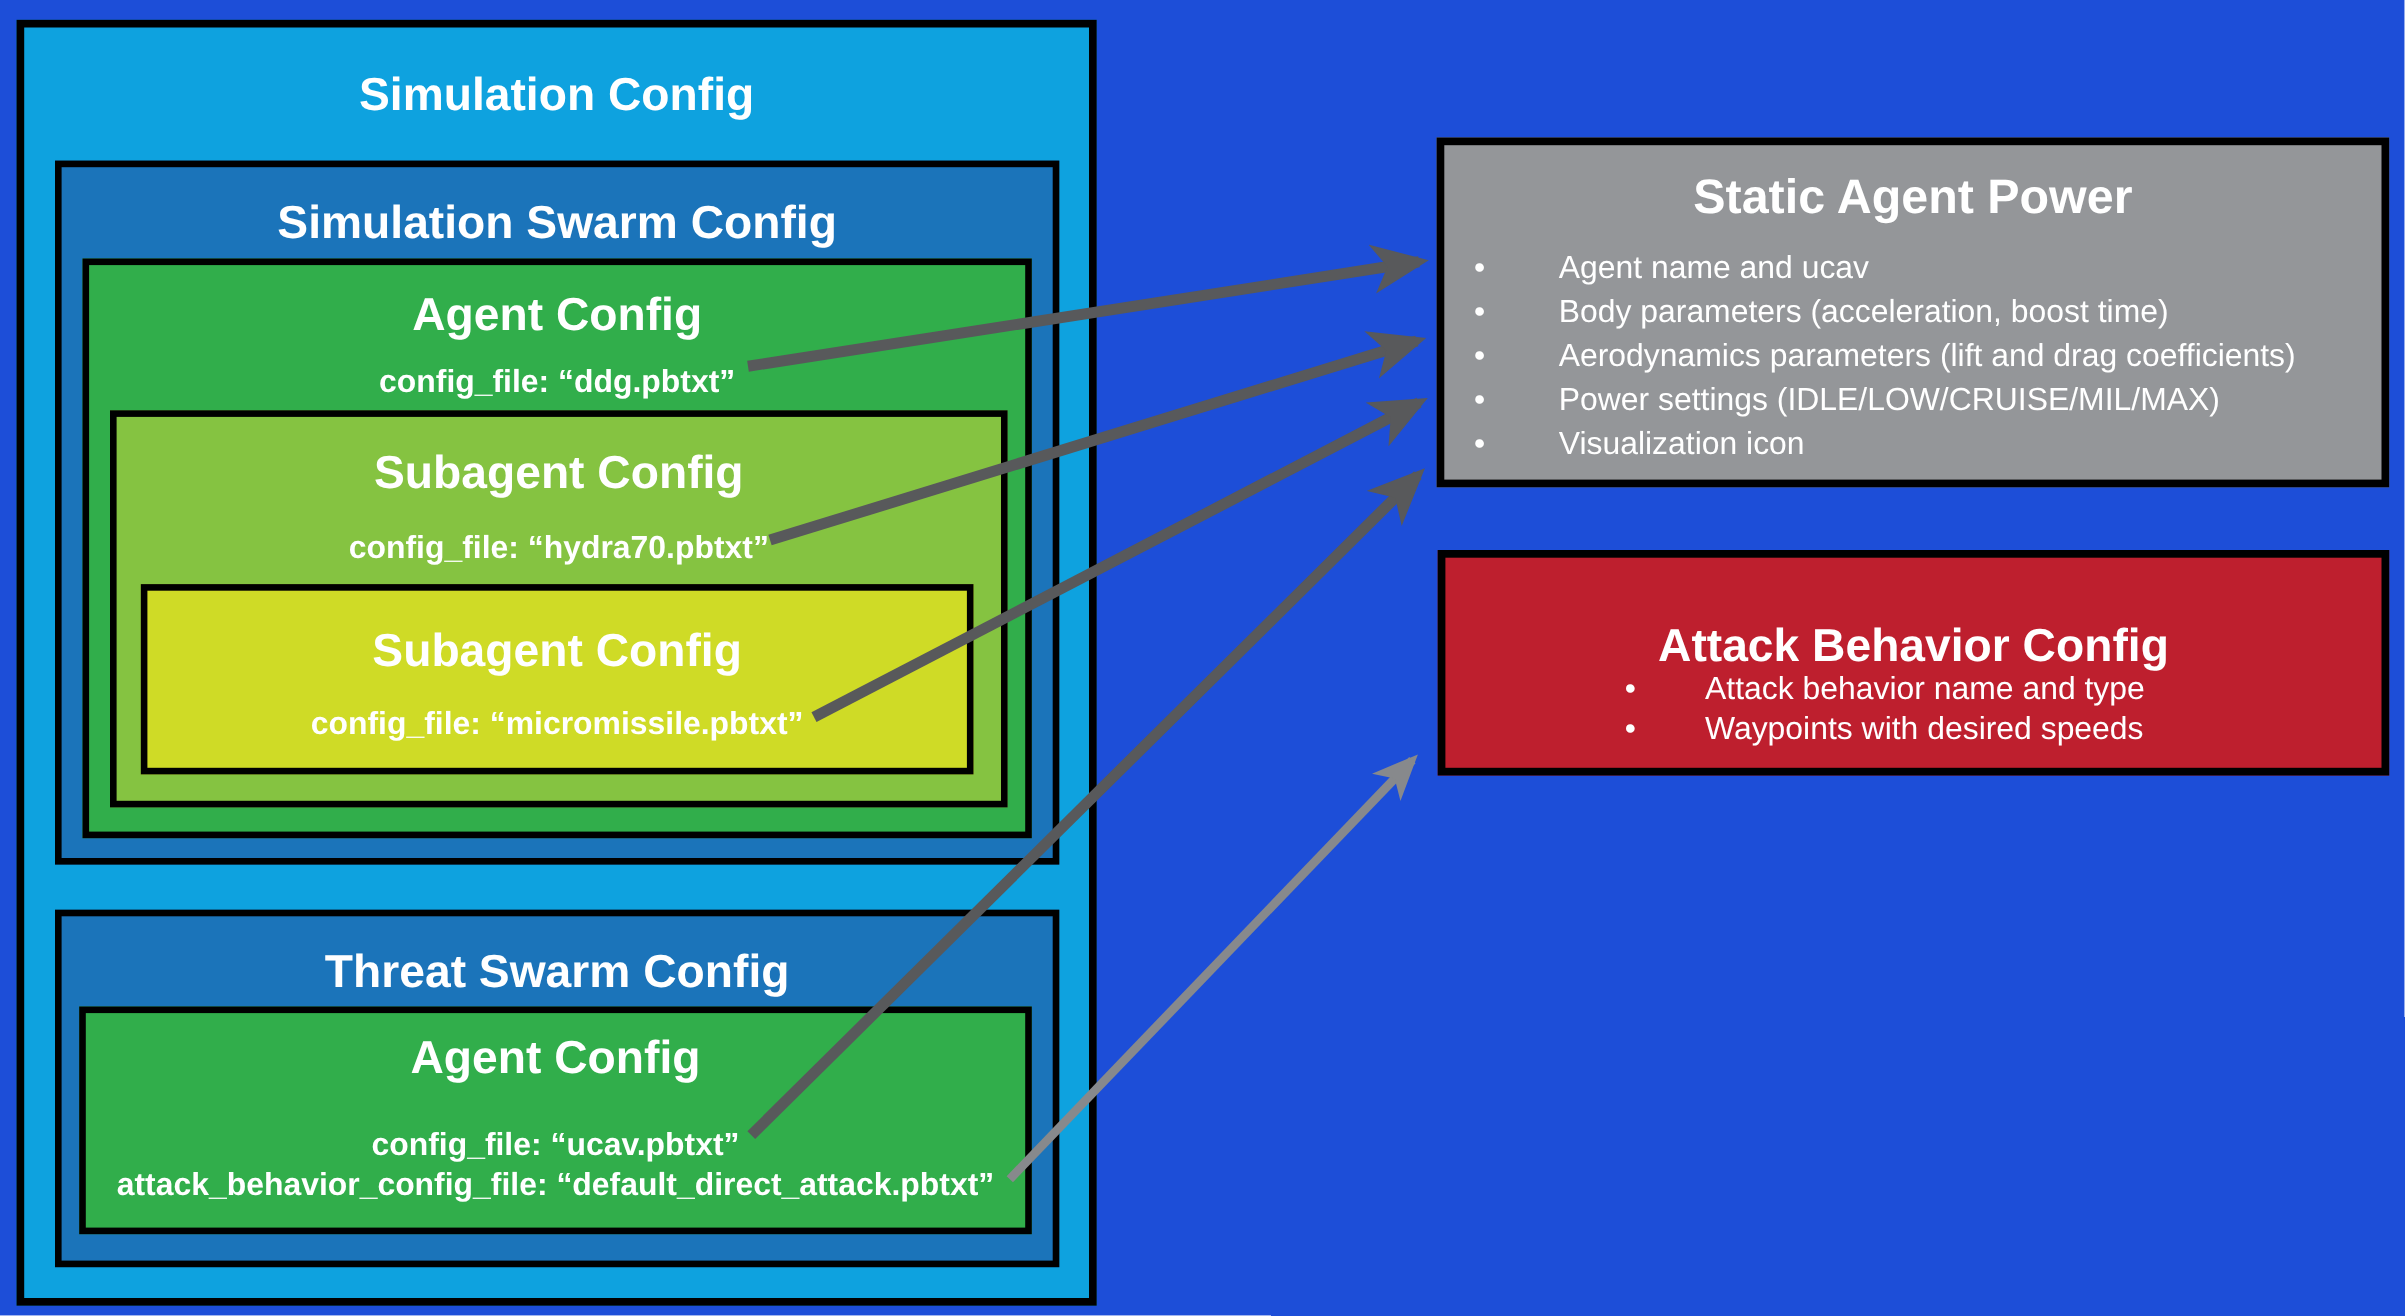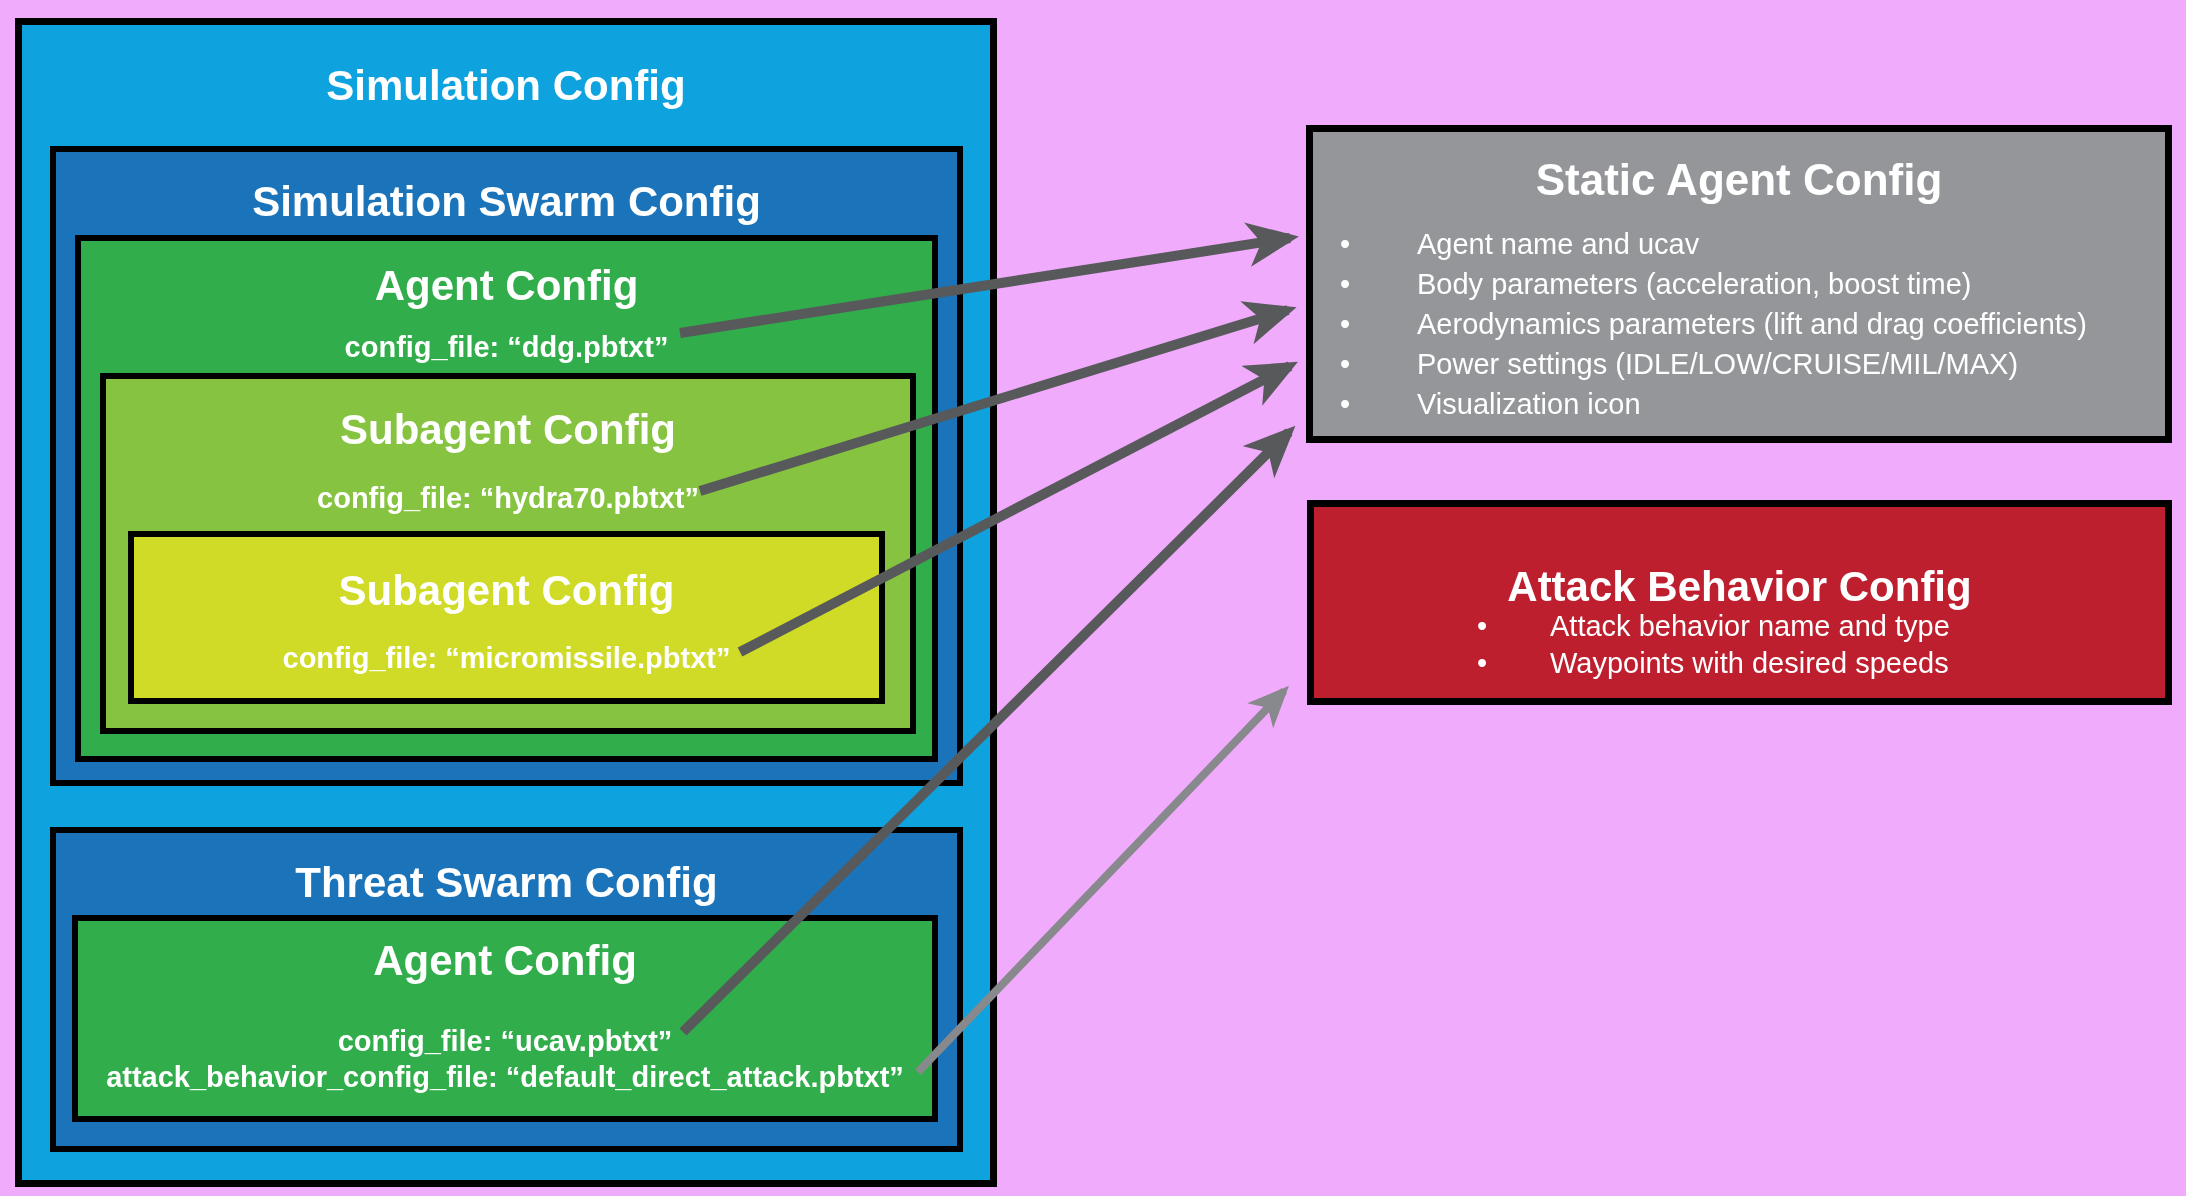--- a/index.html
+++ b/index.html
@@ -3,21 +3,21 @@
 <meta charset="utf-8">
 <style>
   :root{
     --light-blue:#0ea2df; --dark-blue:#1b74ba; --green:#31ae4b;
     --light-green:#85c341; --yellow-green:#cfdb26; --gray:#949699;
     --red:#be1f2e; --arrow-dark:#58595b; --arrow-light:#87898c;
     --border:#000000; --text:#ffffff;
   }
   html,body{margin:0;padding:0;background:#ffffff;}
   .canvas{
-    position:relative; width:2186px; height:1196px; background:#f0abfc;
+    position:relative; width:2186px; height:1196px; background:#1d4ed8;
     font-family:"Liberation Sans","DejaVu Sans",sans-serif; overflow:hidden;
   }
   .box{position:absolute; box-sizing:border-box; border:6px solid var(--border);}
   .title{
     position:absolute; left:0; width:100%; text-align:center;
     color:var(--text); font-weight:bold; font-size:42px; line-height:46px;
     letter-spacing:0px; white-space:nowrap;
   }
   .cfg{
     position:absolute; left:0; width:100%; text-align:center;
@@ -86,21 +86,21 @@
     <div class="title" style="top:27px;">Threat Swarm Config</div>
   </div>
 
   <div class="box agent2">
     <div class="title" style="top:17px;">Agent Config</div>
     <div class="cfg" style="top:104px;">config_file: “ucav.pbtxt”</div>
     <div class="cfg" style="top:140px;">attack_behavior_config_file: “default_direct_attack.pbtxt”</div>
   </div>
 
   <div class="box static">
-    <div class="title" style="top:25px; font-size:44px;">Static Agent Config</div>
+    <div class="title" style="top:25px; font-size:44px;">Static Agent Power</div>
     <ul class="bullets">
       <li>Agent name and ucav</li>
       <li>Body parameters (acceleration, boost time)</li>
       <li>Aerodynamics parameters (lift and drag coefficients)</li>
       <li>Power settings (IDLE/LOW/CRUISE/MIL/MAX)</li>
       <li>Visualization icon</li>
     </ul>
   </div>
 
   <div class="box attack">

